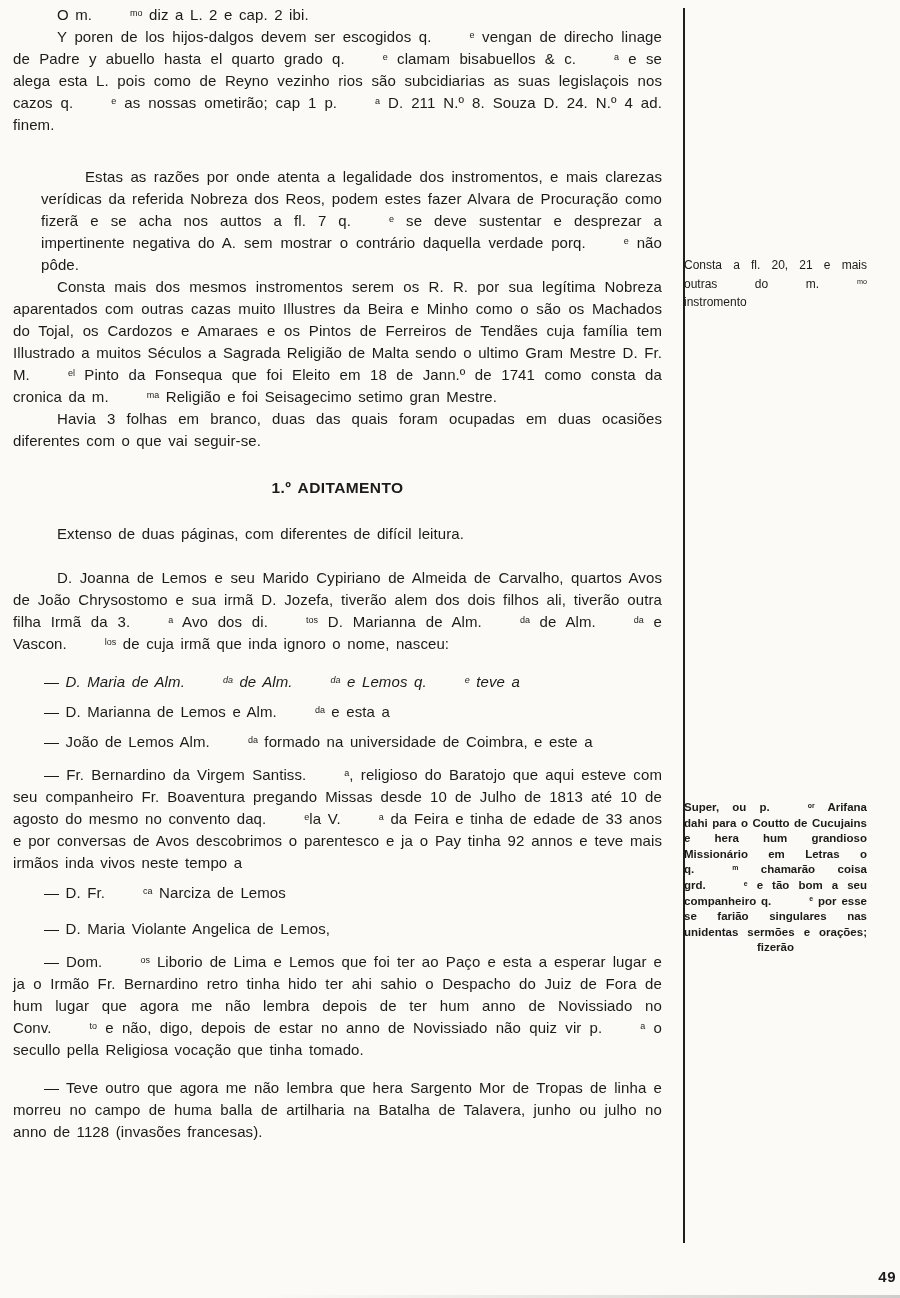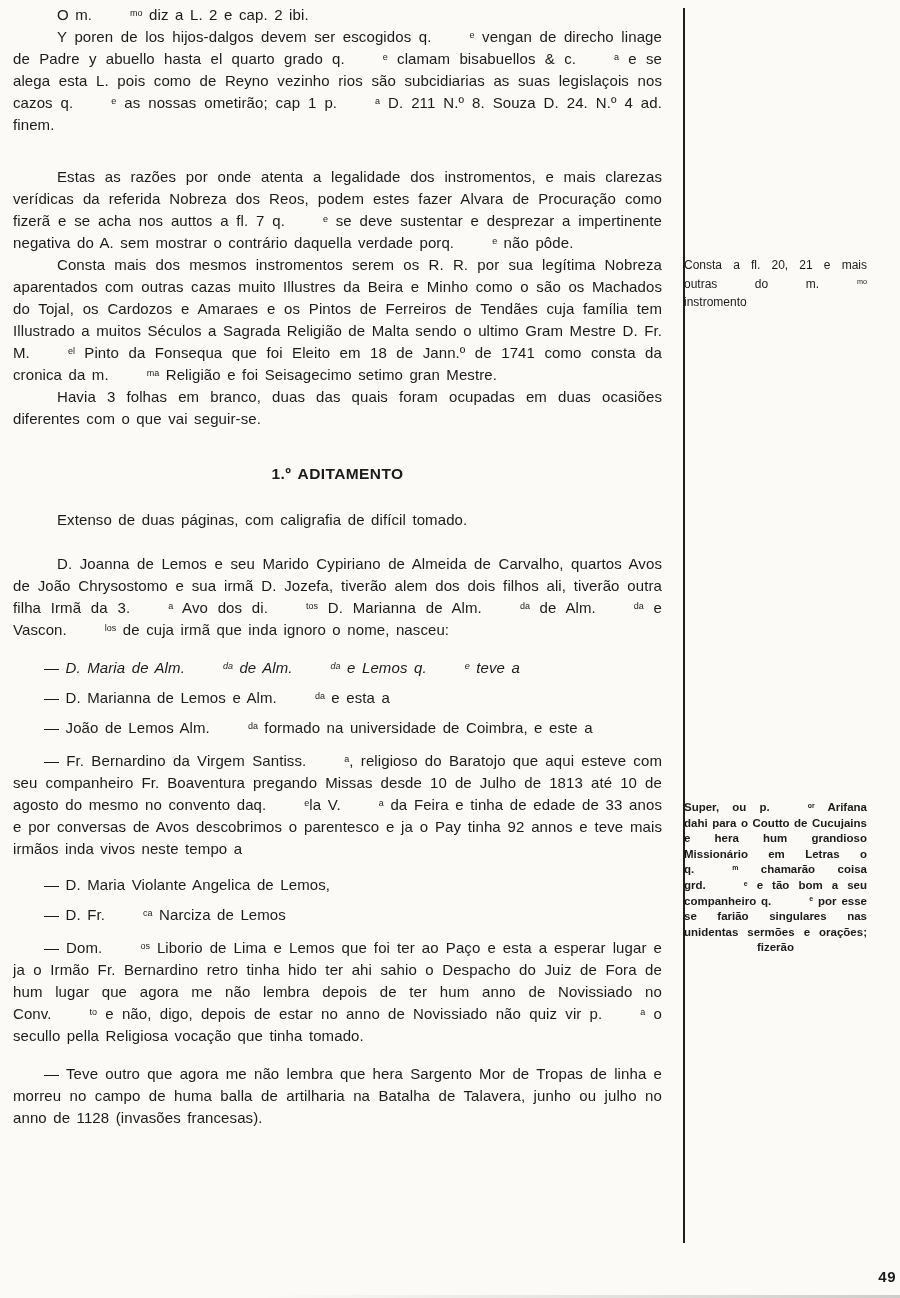--- a/index.html
+++ b/index.html
@@ -96,32 +96,32 @@
     font-weight: bold;
     letter-spacing: 0.5px;
   }
 </style>
 </head>
 <body style="background: rgb(251, 250, 247); color: rgb(27, 27, 27);">
 
 <main class="main-col" id="main-col">
     <p class="p" style="margin-top: 4px;">O m.<sup>mo</sup> diz a L. 2 e cap. 2 ibi.</p>
     <p class="p" style="margin-top: 0px;">Y poren de los hijos-dalgos devem ser escogidos q.<sup>e</sup> vengan de direcho linage de Padre y abuello hasta el quarto grado q.<sup>e</sup> clamam bisabuellos &amp; c.<sup>a</sup> e se alega esta L. pois como de Reyno vezinho rios são subcidiarias as suas legislaçois nos cazos q.<sup>e</sup> as nossas ometirão; cap 1 p.<sup>a</sup> D. 211 N.º 8. Souza D. 24. N.º 4 ad. finem.</p>
-    <p class="p" style="margin-top: 30px;">Estas as razões por onde atenta a legalidade dos instromentos, e mais clarezas verídicas da referida Nobreza dos Reos, podem estes fazer Alvara de Procuração como fizerã e se acha nos auttos a fl. 7 q.<sup>e</sup> se deve sustentar e desprezar a impertinente negativa do A. sem mostrar o contrário daquella verdade porq.<sup>e</sup> não pôde.</p>
+    <p class="p" style="margin-top: 30px; margin-left: 28px;">Estas as razões por onde atenta a legalidade dos instromentos, e mais clarezas verídicas da referida Nobreza dos Reos, podem estes fazer Alvara de Procuração como fizerã e se acha nos auttos a fl. 7 q.<sup>e</sup> se deve sustentar e desprezar a impertinente negativa do A. sem mostrar o contrário daquella verdade porq.<sup>e</sup> não pôde.</p>
     <p class="p" style="margin-top: 0px;">Consta mais dos mesmos instromentos serem os R. R. por sua legítima Nobreza aparentados com outras cazas muito Illustres da Beira e Minho como o são os Machados do Tojal, os Cardozos e Amaraes e os Pintos de Ferreiros de Tendães cuja família tem Illustrado a muitos Séculos a Sagrada Religião de Malta sendo o ultimo Gram Mestre D. Fr. M.<sup>el</sup> Pinto da Fonsequa que foi Eleito em 18 de Jann.º de 1741 como consta da cronica da m.<sup>ma</sup> Religião e foi Seisagecimo setimo gran Mestre.</p>
     <p class="p" style="">Havia 3 folhas em branco, duas das quais foram ocupadas em duas ocasiões diferentes com o que vai seguir-se.</p>
-    <p class="h" style="margin-top: 33px;">1.º  ADITAMENTO</p>
-    <p class="p" style="margin-top: 24px;">Extenso de duas páginas, com caligrafia de difícil tomado.</p>
+    <p class="h" style="margin-top: 25px;">1.º  ADITAMENTO</p>
+    <p class="p" style="margin-top: 24px;">Extenso de duas páginas, com diferentes de difícil leitura.</p>
     <p class="p" style="margin-top: 22px;">D. Joanna de Lemos e seu Marido Cypiriano de Almeida de Carvalho, quartos Avos de João Chrysostomo e sua irmã D. Jozefa, tiverão alem dos dois filhos ali, tiverão outra filha Irmã da 3.<sup>a</sup> Avo dos di.<sup>tos</sup> D. Marianna de Alm.<sup>da</sup> de Alm.<sup>da</sup> e Vascon.<sup>los</sup> de cuja irmã que inda ignoro o nome, nasceu:</p>
     <p class="li" style="margin-top: 16px; font-style: italic;">— D. Maria de Alm.<sup>da</sup> de Alm.<sup>da</sup> e Lemos q.<sup>e</sup> teve a</p>
     <p class="li" style="margin-top: 8px;">— D. Marianna de Lemos e Alm.<sup>da</sup> e esta a</p>
     <p class="li" style="margin-top: 8px;">— João de Lemos Alm.<sup>da</sup> formado na universidade de Coimbra, e este a</p>
     <p class="li" style="margin-top: 11px;">— Fr. Bernardino da Virgem Santiss.<sup>a</sup>, religioso do Baratojo que aqui esteve com seu companheiro Fr. Boaventura pregando Missas desde 10 de Julho de 1813 até 10 de agosto do mesmo no convento daq.<sup>e</sup>la V.<sup>a</sup> da Feira e tinha de edade de 33 anos e por conversas de Avos descobrimos o parentesco e ja o Pay tinha 92 annos e teve mais irmãos inda vivos neste tempo a</p>
+    <p class="li" style="margin-top: 8px;">— D. Fr.<sup>ca</sup> Narciza de Lemos</p>
     <p class="li" style="margin-top: 14px;">— D. Maria Violante Angelica de Lemos,</p>
-    <p class="li" style="margin-top: 8px;">— D. Fr.<sup>ca</sup> Narciza de Lemos</p>
     <p class="li" style="margin-top: 11px;">— Dom.<sup>os</sup> Liborio de Lima e Lemos que foi ter ao Paço e esta a esperar lugar e ja o Irmão Fr. Bernardino retro tinha hido ter ahi sahio o Despacho do Juiz de Fora de hum lugar que agora me não lembra depois de ter hum anno de Novissiado no Conv.<sup>to</sup> e não, digo, depois de estar no anno de Novissiado não quiz vir p.<sup>a</sup> o secullo pella Religiosa vocação que tinha tomado.</p>
     <p class="li" style="margin-top: 16px;">— Teve outro que agora me não lembra que hera Sargento Mor de Tropas de linha e morreu no campo de huma balla de artilharia na Batalha de Talavera, junho ou julho no anno de 1128 (invasões francesas).</p>
   </main>
 
 <div class="divider-rule" style="background: rgb(30, 30, 30);"></div>
 
 <aside class="margin-notes">
   <div class="note note-1">Consta a fl. 20, 21 e mais outras do m.<sup>mo</sup> instromento</div>
   <div class="note note-2">Super, ou p.<sup>or</sup> Arifana dahi para o Coutto de Cucujains e hera hum grandioso Missionário em Letras o q.<sup>m</sup> chamarão coisa grd.<sup>e</sup> e tão bom a seu companheiro q.<sup>e</sup> por esse se farião singulares nas unidentas sermões e orações; fizerão</div>
 </aside>

